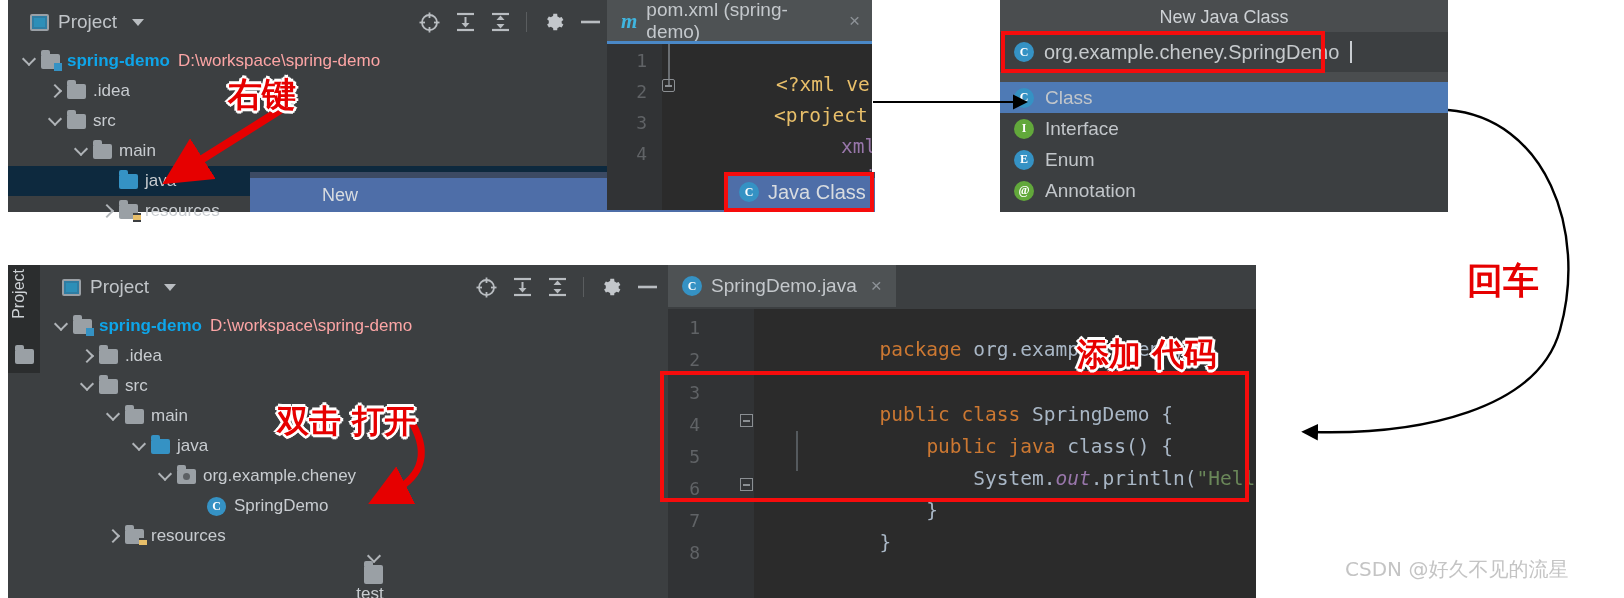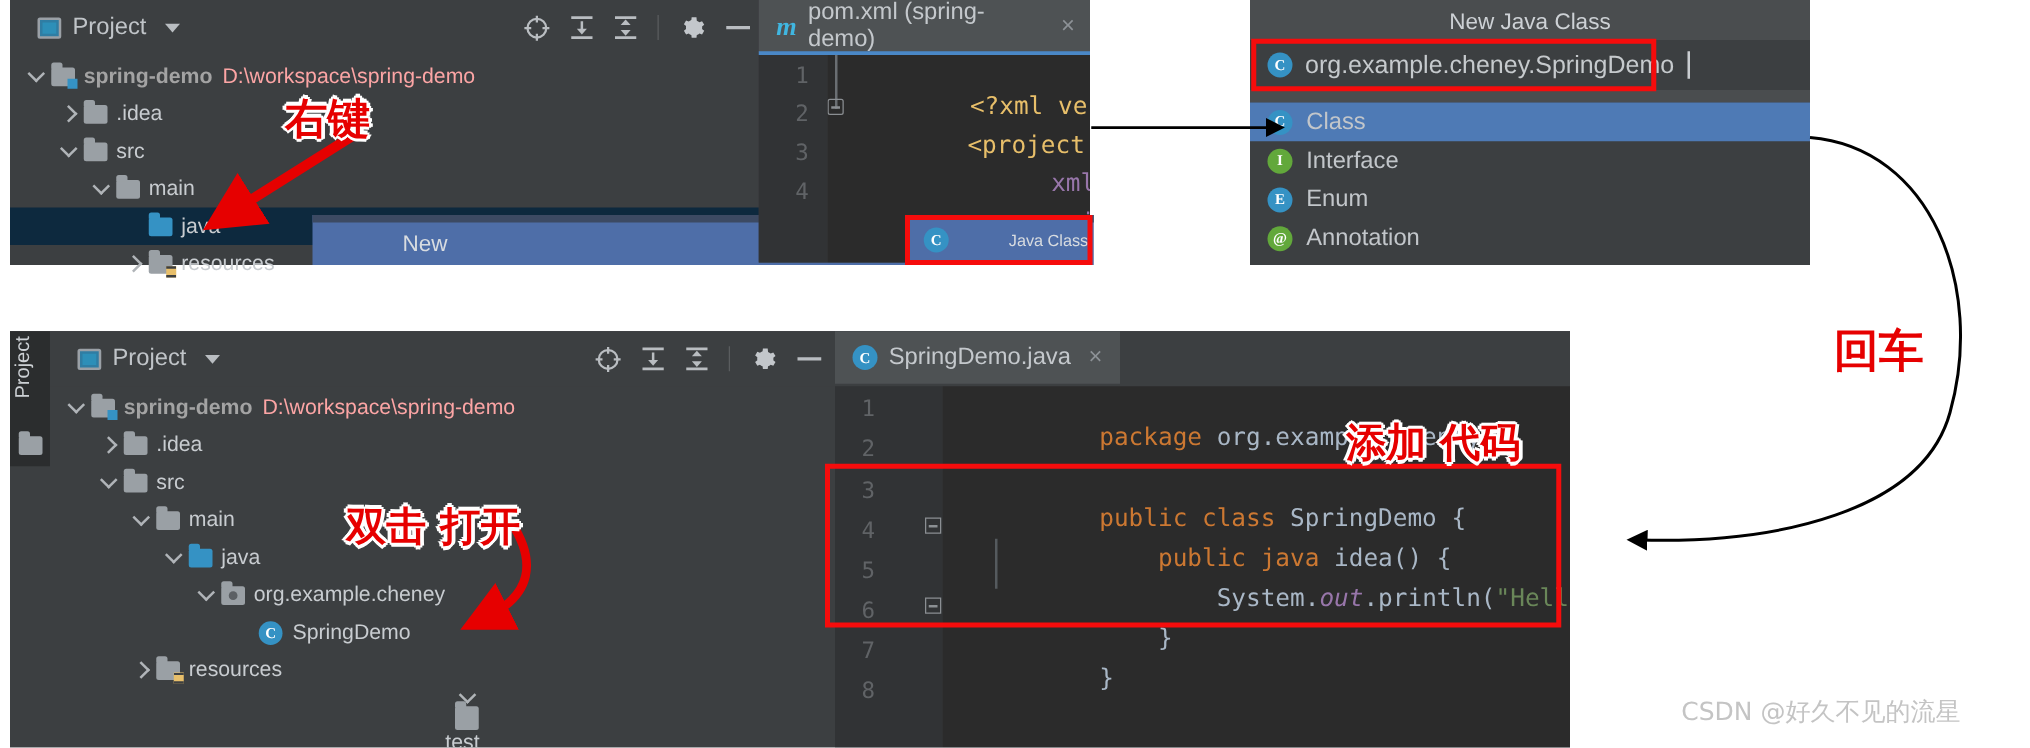--- a/index.html
+++ b/index.html
@@ -54,21 +54,21 @@
                        width:8px; height:9px; background:#e8bf6a;
                        box-shadow: inset 0 2px 0 #3c3f41, inset 0 -2px 0 #3c3f41; }
   .folder.pkg { background:#9aa0a5; }
   .folder.pkg::after{content:"";position:absolute;left:6px;top:4px;width:7px;height:7px;
                      border-radius:50%;background:#5c6064;}
   .c-badge { width: 19px; height: 19px; flex:0 0 19px; border-radius: 50%;
              background: #3592c4; color: #fff; font-size: 12px; font-weight: bold;
              display:flex; align-items:center; justify-content:center; margin: 0 8px 0 5px;
              font-family: "Liberation Serif", serif; }
   .nm { margin-right: 8px; }
-  .bold { font-weight: bold; color: #a3a3a3; }
+  .bold { font-weight: bold; color: #0ea5e9; }
   .dim { color: #fca5a5; }
   .sel-dark { background: #0d293e; }
 
   
   .ctxmenu { position: absolute; background: #4e6ea8; }
   .ctx-item { display:flex; align-items:center; height: 30px; color: #d8dce0; font-size: 18px; }
   .ctx-arrow { margin-left:auto; margin-right: 12px; font-size: 19px; color: #d8dce0; }
 
   
   .ed-tabbar { position:absolute; left:0; right:0; top:0; height:44px; background:#3c3f41; }
@@ -253,21 +253,21 @@
     </div>
     <div class="ln" style="left:18px; top:50px; width:22px;">1</div>
     <div class="ln" style="left:18px; top:81px; width:22px;">2</div>
     <div class="ln" style="left:18px; top:112px; width:22px;">3</div>
     <div class="ln" style="left:18px; top:143px; width:22px;">4</div>
   </div>
 
   <div style="position:absolute; left:727px; top:174px; width:145px; height:36px; background:#4e6ea8;">
     <div style="display:flex;align-items:center;gap:9px;height:36px;padding-left:12px;">
       <span class="badge b-class">C</span>
-      <span style="color:#d8dce0;font-size:13px;margin-left:39px;">Java Class</span>
+      <span style="color:#d8dce0;font-size:20px;">Java Class</span>
     </div>
   </div>
   <div class="redbox" style="left:724px; top:172px; width:150px; height:40px;"></div>
 
   <div class="dlg" style="left:1000px; top:0px; width:448px; height:212px;">
     <div class="dlg-title" style="position:absolute;left:0;right:0;top:7px;">New Java Class</div>
 
     <div class="dlg-input" style="left:0; top:32px; right:0; height:40px; padding-left:14px;">
       <span class="badge b-class">C</span>
       <span style="color:#c6cacd;font-size:20px;">org.example.cheney.SpringDemo</span>
@@ -413,21 +413,21 @@
 
       <div class="gutter" style="top:44px; left:0; width:86px; height:289px;"></div>
       <div class="code" style="top:44px; left:86px; width:502px; height:289px; overflow:hidden;">
         <div class="cl" style="left:8px; top:6px;">
           <span class="k-kw">package</span><span class="k-id"> org.example.cheney;</span>
         </div>
         <div class="cl" style="left:8px; top:71px;">
           <span class="k-kw">public class</span><span class="k-id"> SpringDemo {</span>
         </div>
         <div class="cl" style="left:8px; top:103px;">
-          <span class="k-white">    </span><span class="k-kw">public java</span><span class="k-id"> idea() {</span>
+          <span class="k-white">    </span><span class="k-kw">public java</span><span class="k-id"> class() {</span>
         </div>
         <div class="cl" style="left:8px; top:135px;">
           <span class="k-id">        System.</span><span class="k-fld">out</span><span class="k-id">.println(</span><span class="k-str">"Hello World"</span>
         </div>
         <div class="cl" style="left:8px; top:167px;">
           <span class="k-id">    }</span>
         </div>
         <div class="cl" style="left:8px; top:199px;">
           <span class="k-id">}</span>
         </div>

